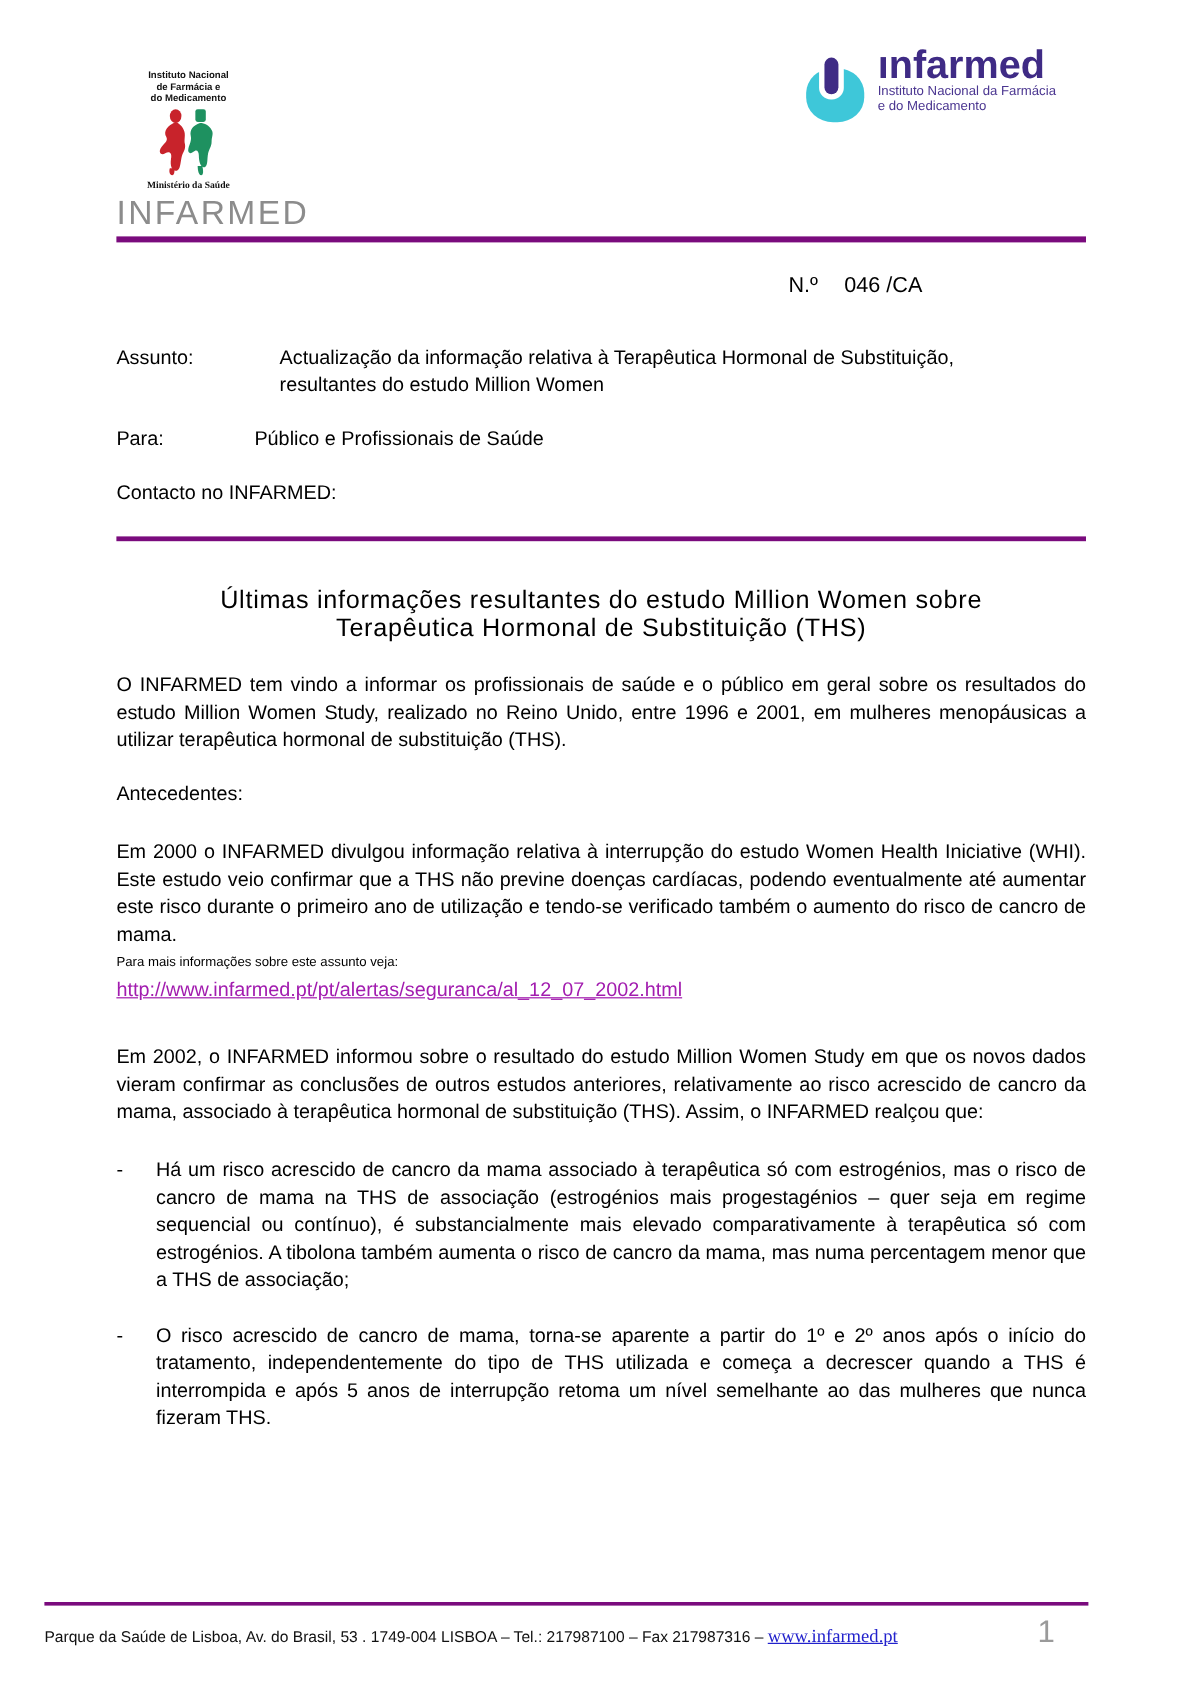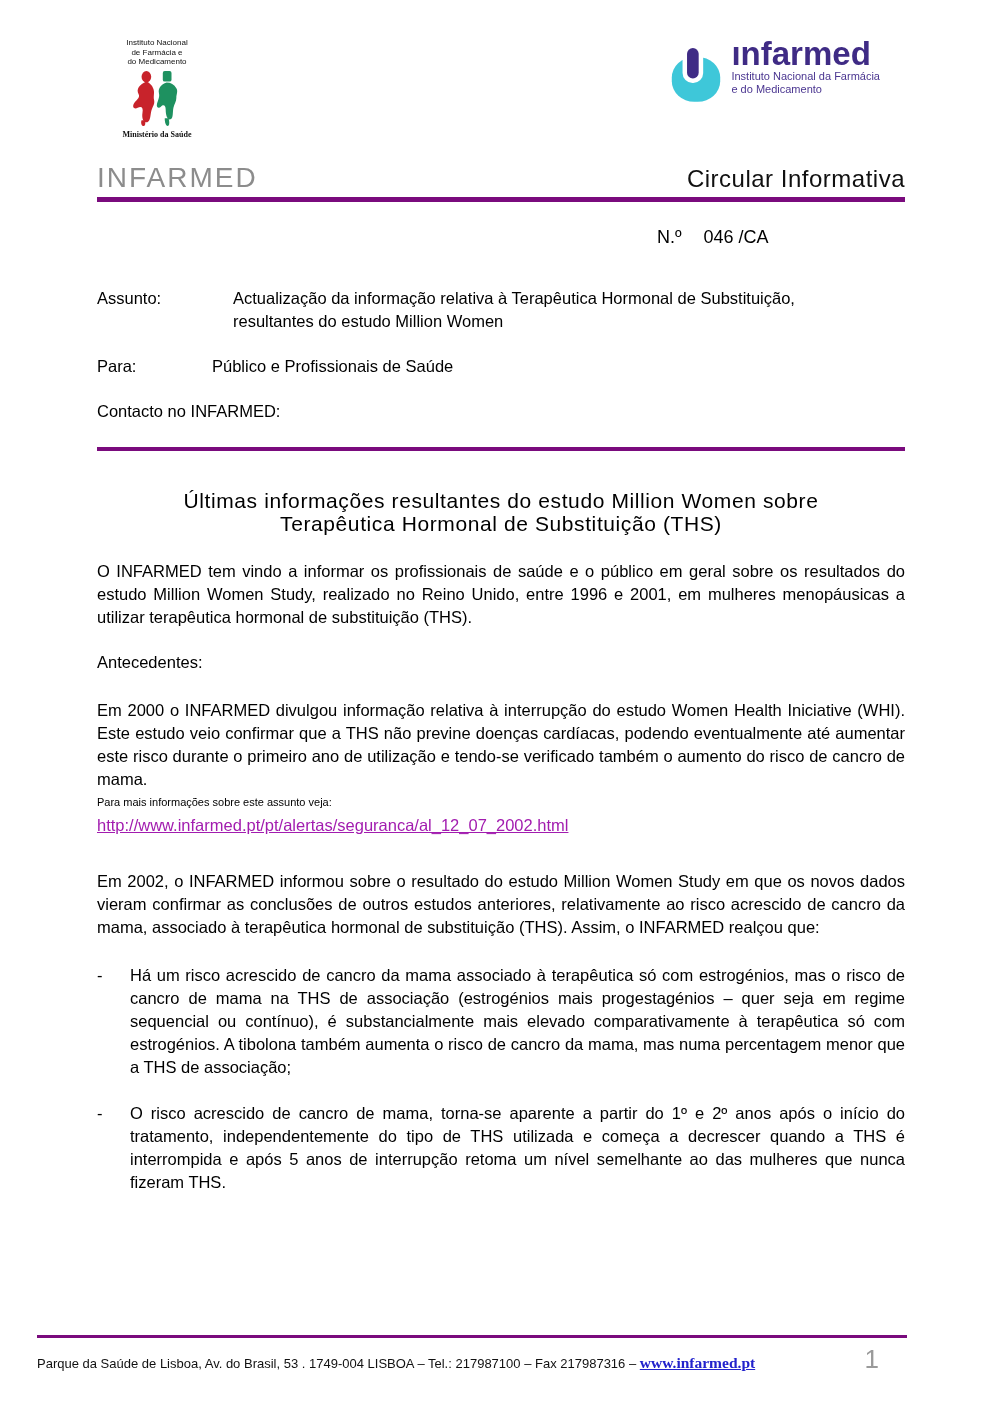--- a/index.html
+++ b/index.html
@@ -10,21 +10,21 @@
     background:#ffffff;
     font-family:"Liberation Sans","DejaVu Sans",sans-serif;
     color:#000;
     overflow:hidden;
   }
   .content{padding:0 95px 0 97px;}
 
   
   .logos-row{display:flex;justify-content:space-between;align-items:flex-start;padding-top:38px;height:100px;}
   .ministry-logo{width:120px;text-align:center;}
-  .ml-text{font-size:8px;font-weight:normal;line-height:9.5px;color:#111;}
+  .ml-text{font-size:8px;font-weight:bold;line-height:9.5px;color:#111;margin-top:20px;}
   .ml-figures{display:block;margin:3px auto 2px auto;}
   .ml-caption{font-size:8px;font-weight:bold;color:#111;font-family:Liberation Serif, serif;}
   .brand-logo{display:flex;align-items:flex-start;margin-right:25px;}
   .brand-icon{display:block;margin-top:6px;margin-right:9px;}
   .brand-name{font-size:33px;font-weight:bold;color:#3F2B85;line-height:32px;letter-spacing:0px;}
   .brand-sub{font-size:11px;color:#4a3590;line-height:13px;}
 
   
   .masthead-row{display:flex;justify-content:space-between;align-items:baseline;margin-top:24px;}
   .masthead{font-size:28px;color:#8C8C8C;letter-spacing:2px;}
@@ -60,21 +60,21 @@
   .bullets{margin-top:25px;}
   .bullet{display:flex;align-items:flex-start;font-size:16.5px;line-height:23px;}
   .bullet + .bullet{margin-top:23px;}
   .bmarker{flex:none;width:33px;}
   .btext{flex:1;text-align:justify;}
 
   
   .footer{position:absolute;left:37px;top:1335px;width:870px;}
   .footer-row{display:flex;justify-content:space-between;align-items:baseline;margin-top:6px;}
   .footer-text{font-size:13px;color:#111;}
-  .footer-link{font-family:"Liberation Serif","DejaVu Serif",serif;font-size:15.5px;color:#2222CC;text-decoration:underline;cursor:pointer;font-weight:bold;}
+  .footer-link{font-family:"Liberation Serif","DejaVu Serif",serif;font-size:15.5px;color:#2222CC;text-decoration:underline;cursor:pointer;}
   .page-number{font-size:26px;color:#9A9A9A;padding-right:28px;}
 </style>
 </head>
 <body>
 
 <div class="page">
   <div class="content">
 
     <div class="logos-row">
       <div class="ministry-logo">
@@ -107,21 +107,20 @@
         <div class="brand-textcol">
           <div class="brand-name">ınfarmed</div>
           <div class="brand-sub">Instituto Nacional da Farmácia</div>
           <div class="brand-sub">e do Medicamento</div>
         </div>
       </div>
     </div>
 
     <div class="masthead-row">
       <div class="masthead">INFARMED</div>
-      <div class="doc-type">Circular Informativa</div>
     </div>
     <div class="rule rule-thick"></div>
 
     <div class="meta">
       <div class="meta-line">
         <span class="meta-nlabel">N.º</span><span class="meta-nvalue">046 /CA</span>
       </div>
     </div>
 
     <div class="fields">

